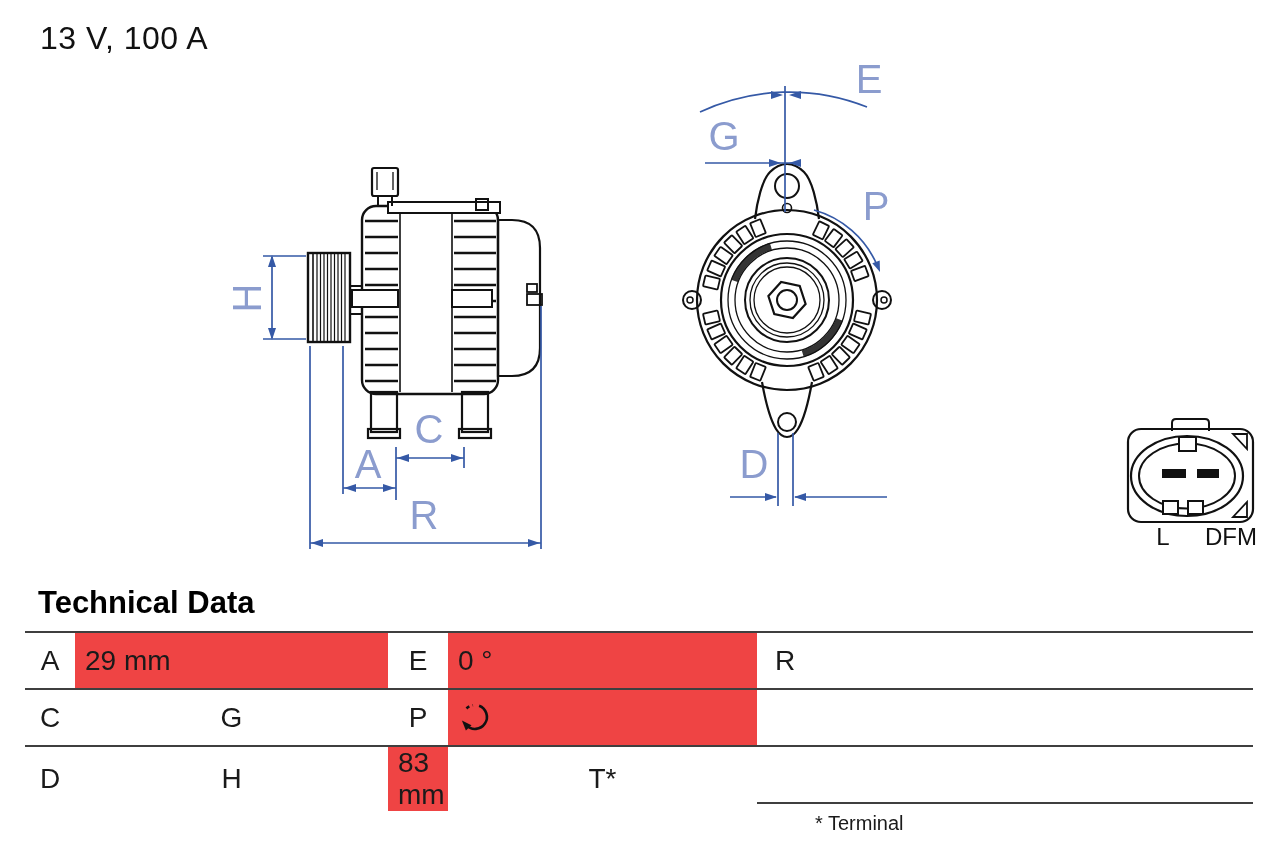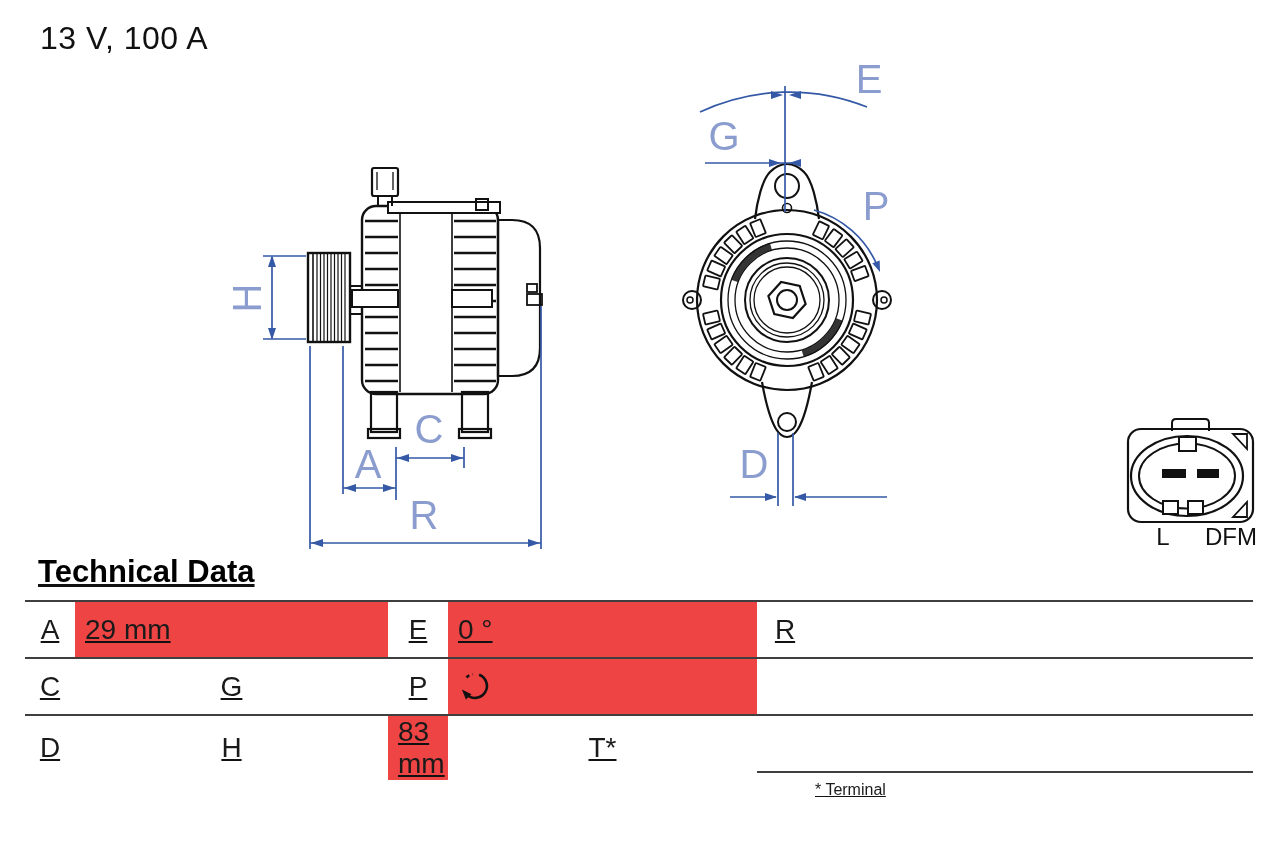--- a/index.html
+++ b/index.html
@@ -1,29 +1,29 @@
 <!DOCTYPE html>
 <html><head>
 <meta charset="utf-8">
 <style>
   html,body{margin:0;padding:0;background:#fff;}
   body{width:1280px;height:853px;position:relative;overflow:hidden;
        font-family:"Liberation Sans",sans-serif;color:#111;}
   .rating{position:absolute;left:40px;top:20px;font-size:32px;letter-spacing:.5px;color:#111;}
   svg.drawing{position:absolute;left:0;top:0;}
-  .datablock{position:absolute;left:0;top:554px;width:1280px;text-decoration:underline;}
+  .datablock{position:absolute;left:0;top:585px;width:1280px;}
   .datablock h2{margin:0 0 10px 38px;font-size:31px;font-weight:700;color:#000;}
   .ttable{margin-left:25px;width:1228px;border-top:2px solid #3f3f3f;}
   .trow{display:grid;grid-template-columns:50px 313px 60px 309px 56px 440px;
         height:55px;border-bottom:2px solid #3f3f3f;}
   .cell{display:flex;align-items:center;font-size:28px;color:#1a1a1a;}
   .k{background:#fff;justify-content:center;}
   .v{background:#ef4444;padding-left:10px;}
   .cond{display:inline-block;transform:scaleX(.84);transform-origin:0 50%;white-space:nowrap;}
-  .footnote{margin:8px 0 0 815px;font-size:16px;color:#1a1a1a;}
+  .footnote{margin:8px 0 0 815px;font-size:20px;color:#1a1a1a;}
   .dimtxt{font-size:40px;fill:#8B9CCE;font-family:"Liberation Sans",sans-serif;}
   .contxt{font-size:24px;fill:#111;font-family:"Liberation Sans",sans-serif;}
 </style>
 </head>
 <body>
 
 <div class="rating">13 V, 100 A</div>
 
 <svg class="drawing" width="1280" height="575" viewBox="0 0 1280 575">
 

